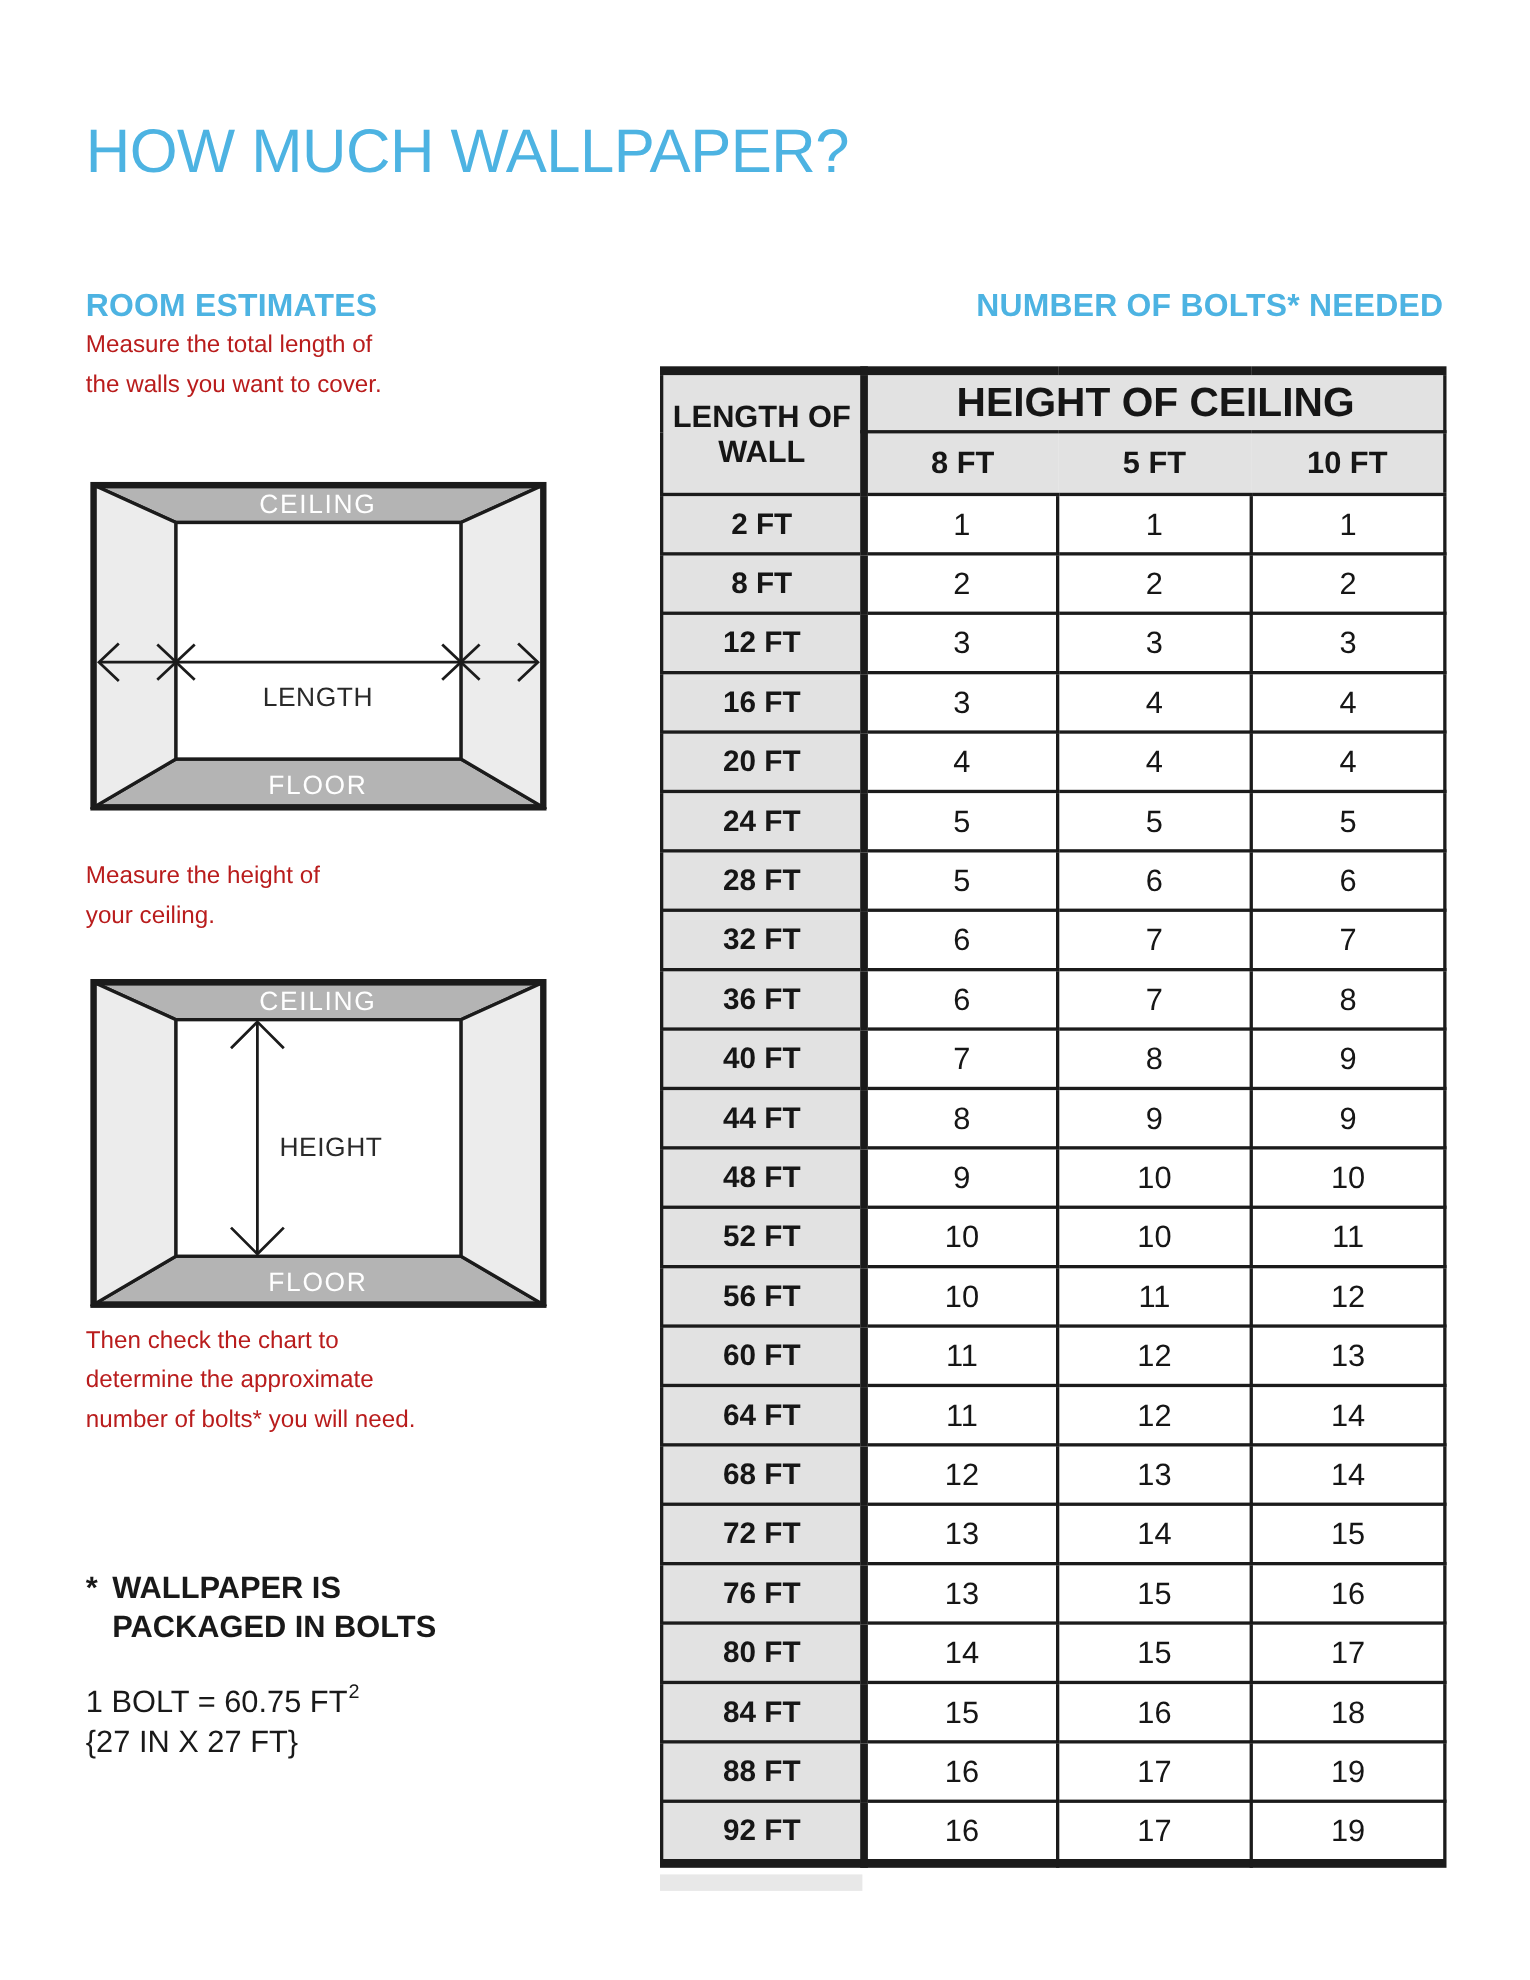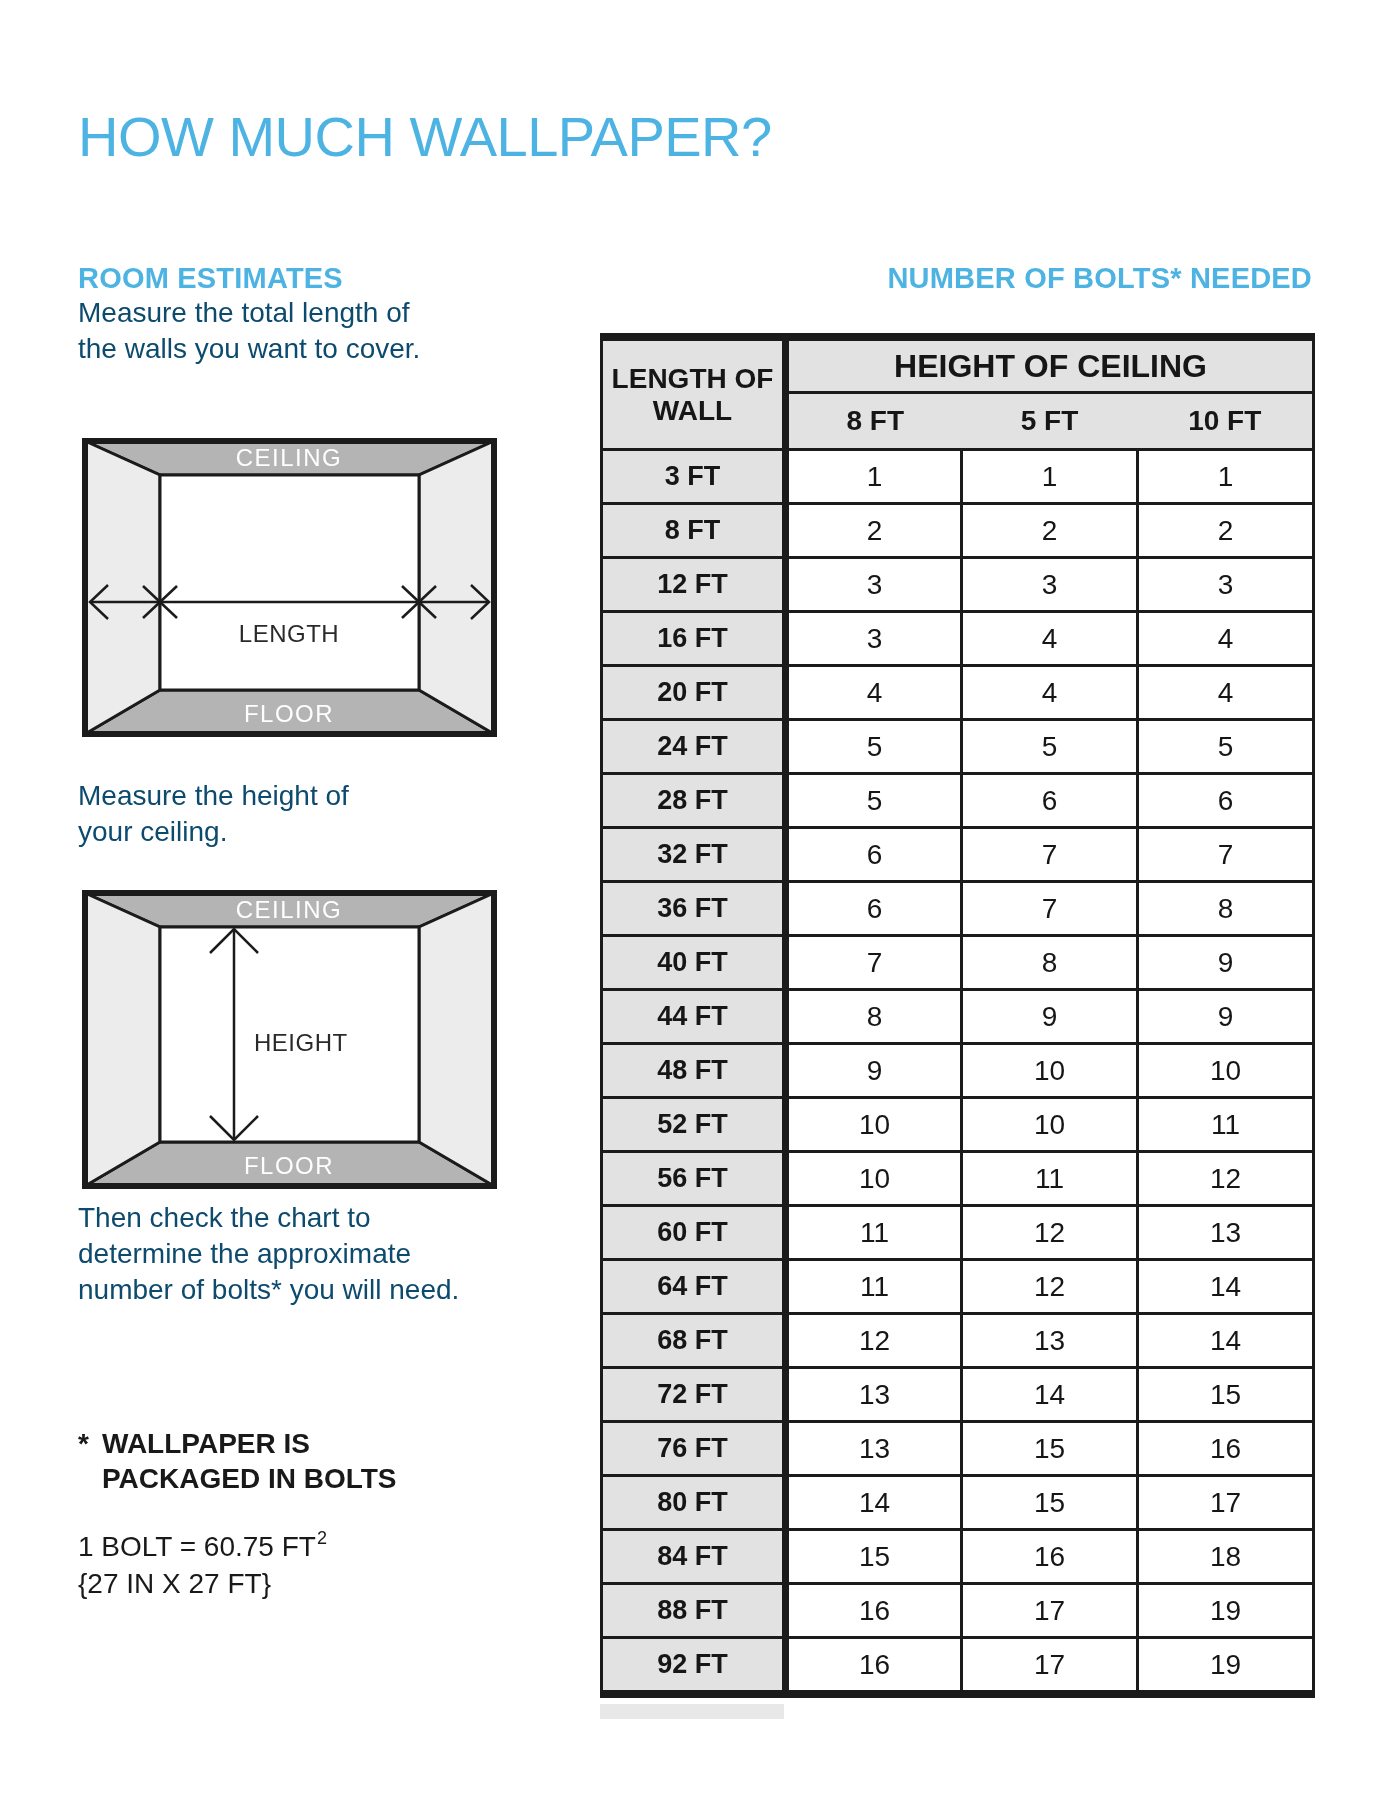--- a/index.html
+++ b/index.html
@@ -23,21 +23,21 @@
     white-space:nowrap;
   }
   .section-heading{
     font-size:29px;font-weight:700;color:var(--blue);letter-spacing:0.2px;
     white-space:nowrap;
   }
   .room-estimates-heading{left:78px;top:262px;}
   .bolts-heading{left:600px;top:262px;width:712px;text-align:right;}
   .para{
     left:78px;width:440px;
-    font-size:28px;line-height:36px;color:#0c4a6e;white-space:pre-line;
+    font-size:22px;line-height:36px;color:#b91c1c;white-space:pre-line;
   }
   .para1{top:295px;}
   .para2{top:778px;}
   .para3{top:1200px;}
   .footnote{
     left:78px;top:1426px;display:flex;
     font-size:28px;font-weight:700;line-height:35px;color:#191919;
   }
   .footnote .star{width:24px;}
   .bolt-info{
@@ -60,21 +60,21 @@
     border-top:8px solid var(--line);
     border-bottom:8px solid var(--line);
     padding-left:22px;
   }
   .bolts-table th,.bolts-table td{
     border:3px solid var(--line);
     text-align:center;vertical-align:middle;padding:0;
   }
   .bolts-table thead th{background:var(--cell-gray);font-weight:700;}
   .bolts-table th.col-wall{border-right:7px solid var(--line);}
-  .bolts-table th.group-head{height:50px;font-size:32px;}
+  .bolts-table th.group-head{height:50px;font-size:37px;}
   .bolts-table th.sub-ft{height:54px;border-left:none;border-right:none;}
   .bolts-table tbody th{
     background:var(--cell-gray);font-weight:700;font-size:27px;height:51px;
   }
   .bolts-table tbody td{background:#ffffff;font-weight:400;height:51px;}
   .table-stub{left:600px;top:1704px;width:184px;height:15px;background:#e8e8e8;}
 </style>
 </head>
 <body>
 
@@ -159,21 +159,21 @@
       <th colspan="3" class="group-head">HEIGHT OF CEILING</th>
     </tr>
     <tr>
       <th class="sub-ft">8 FT</th>
       <th class="sub-ft">5 FT</th>
       <th class="sub-ft">10 FT</th>
     </tr>
   </thead>
   <tbody>
       <tr>
-        <th class="col-wall">3 FT</th>
+        <th class="col-wall">2 FT</th>
         <td>1</td>
         <td>1</td>
         <td>1</td>
       </tr>
       <tr>
         <th class="col-wall">8 FT</th>
         <td>2</td>
         <td>2</td>
         <td>2</td>
       </tr>

